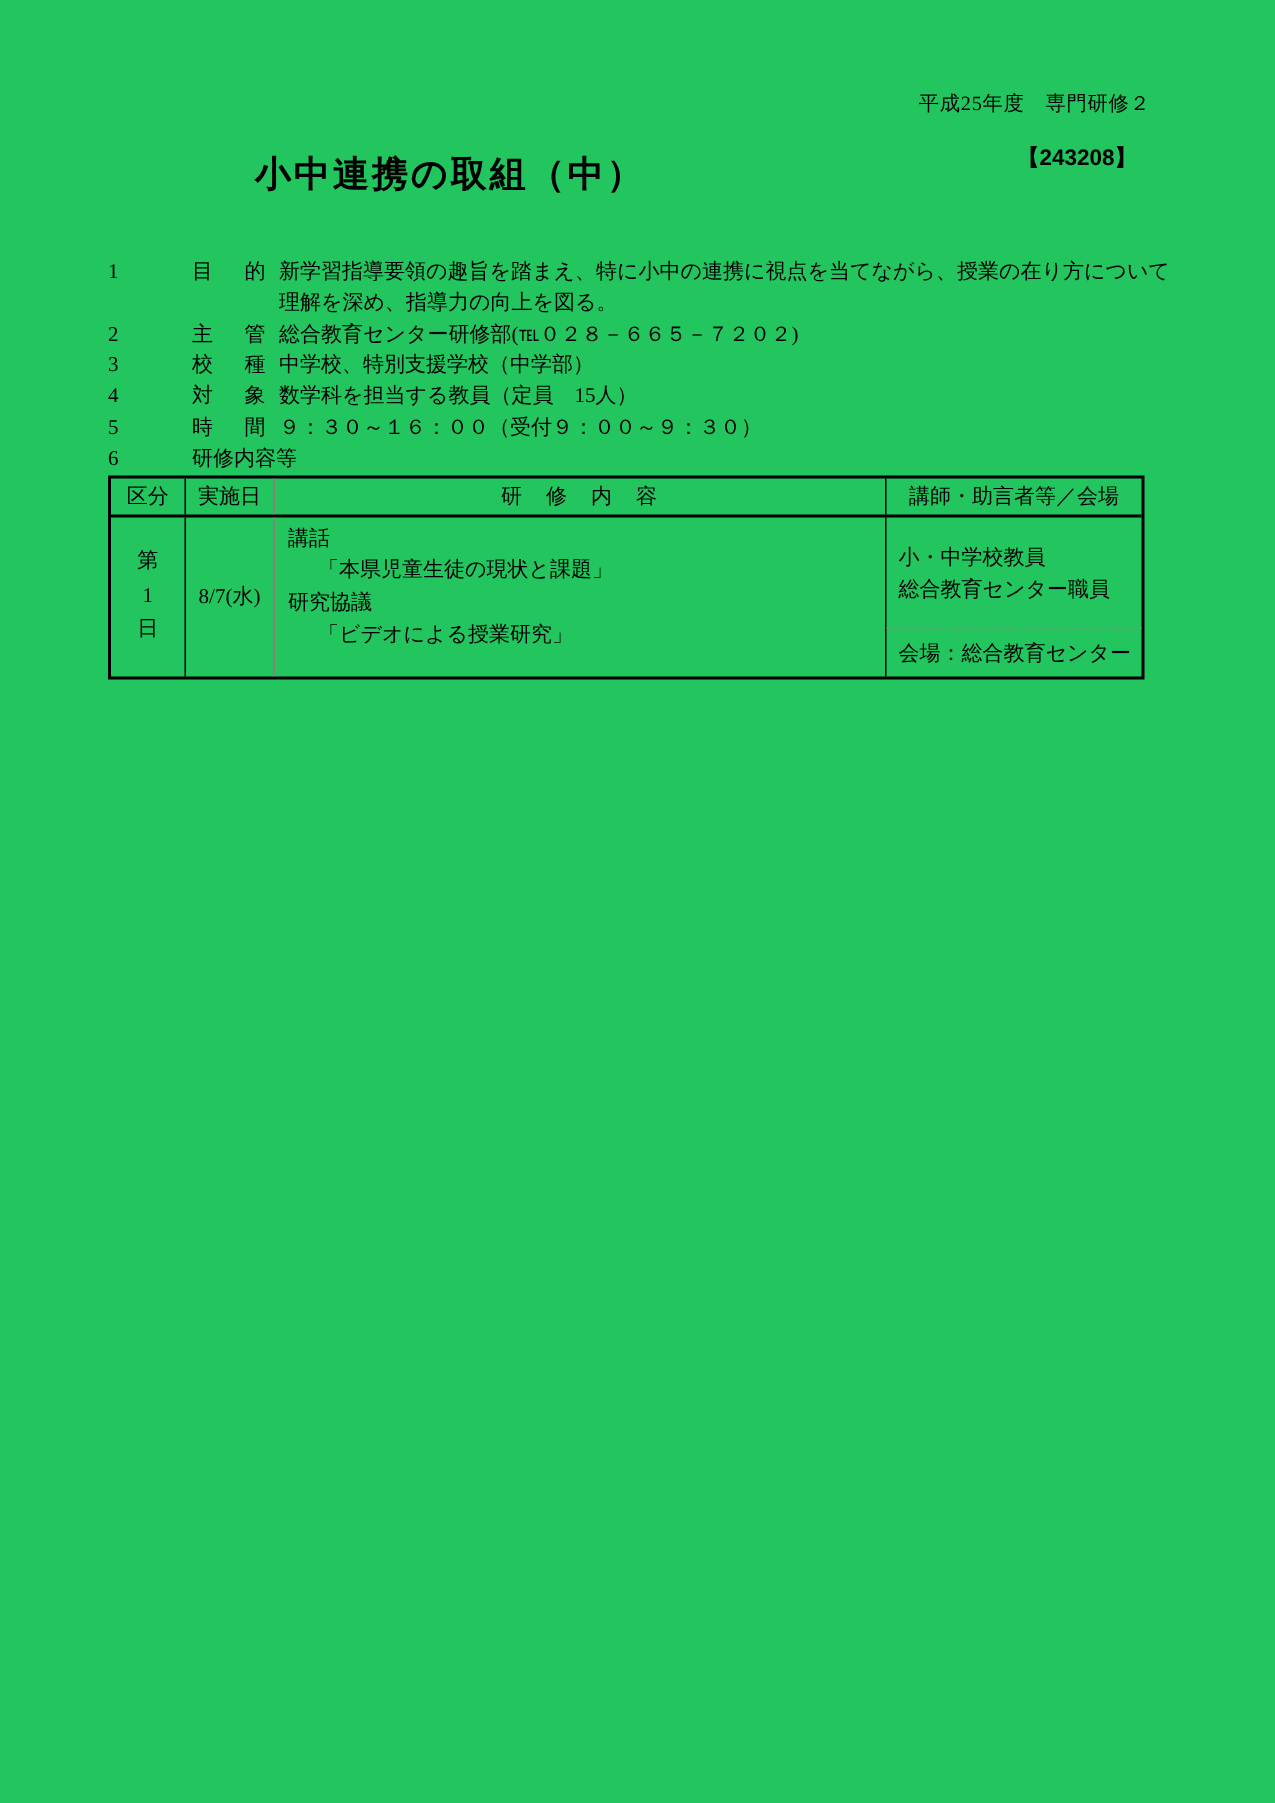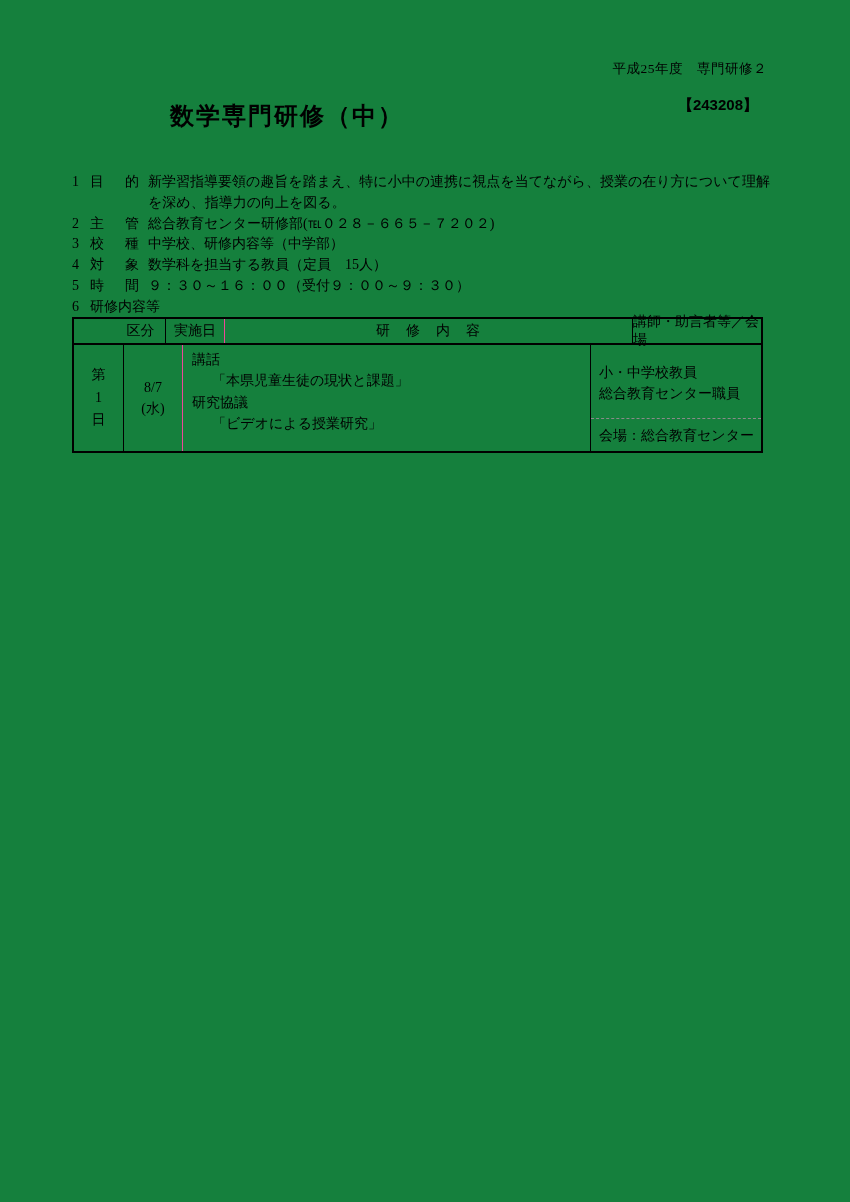--- a/index.html
+++ b/index.html
@@ -1,21 +1,21 @@
 <!DOCTYPE html>
 <html lang="ja"><head>
 <meta charset="utf-8">
 <style>
   html, body { margin: 0; padding: 0; background: #e8e8e8; }
   .page {
     position: relative;
     width: 850px;
     height: 1202px;
     margin: 0 auto;
-    background: #15803d;
+    background: #22c55e;
     color: #000;
     font-family: "Liberation Serif", "DejaVu Serif", serif;
     overflow: hidden;
   }
 
   
   .meta-year {
     position: absolute; top: 60px; right: 83px;
     font-size: 13.5px; letter-spacing: 0.5px;
   }
@@ -39,48 +39,48 @@
     white-space: nowrap;
   }
 
   
   .items {
     position: absolute; left: 72px; top: 172px; width: 708px;
     font-size: 14px; line-height: 20.8px;
   }
   .item { display: flex; align-items: flex-start; }
   .item .num   { width: 18px; flex: none; }
-  .item .label { width: 58px; flex: none; letter-spacing: 3.5px; }
+  .item .label { width: 58px; flex: none; letter-spacing: 3.5px; margin-left: 38px; }
   .item .label.plain { width: auto; letter-spacing: 0; }
   .item .content { flex: 1; }
 
   
   .schedule-table {
     position: absolute; left: 72px; top: 317px;
     width: 687px; border: 2px solid #000;
     font-size: 14px;
   }
   .trow { display: flex; }
-  .thead-row { height: 24px; border-bottom: 2px solid #000; padding-left: 42px; }
+  .thead-row { height: 24px; border-bottom: 2px solid #000; }
   .tbody-row { height: 106px; }
   .cell { box-sizing: border-box; }
   .c1 { width: 50px; border-right: 1px solid #000; flex: none; }
   .c2 { width: 59px; border-right: 1px solid #ec4899; flex: none; }
   .c3 { width: 408px; border-right: 1px solid #000; flex: none; }
   .c4 { flex: 1; }
   .th-cell { display: flex; align-items: center; justify-content: center; }
   .th-wide { letter-spacing: 1px; }
 
   .day-cell {
     display: flex; flex-direction: column;
     align-items: center; justify-content: center;
     line-height: 22.5px;
   }
   .date-cell {
-    display: flex; flex-direction: column;
+    display: flex; 
     align-items: center; justify-content: center;
     line-height: 21px;
   }
   .content-cell { padding: 4px 0 0 9px; line-height: 21.3px; }
   .content-line.indent { padding-left: 20px; }
 
   .lect-cell { position: relative; }
   .presenters { position: absolute; top: 17px; left: 8px; line-height: 21px; }
   .lect-divider {
     position: absolute; top: 73px; left: 0; right: 0;
@@ -89,37 +89,37 @@
   .venue { position: absolute; bottom: 6px; left: 8px; white-space: nowrap; }
 </style>
 </head>
 <body>
 
 <div class="page">
 
   <div class="meta-year">平成25年度　専門研修２</div>
   <div class="meta-code">【243208】</div>
 
-  <div class="title">数学専門研修（中）</div>
+  <div class="title">小中連携の取組（中）</div>
 
   <div class="items">
     <div class="item">
       <span class="num">1</span>
       <span class="label">目　的</span>
       <span class="content">新学習指導要領の趣旨を踏まえ、特に小中の連携に視点を当てながら、授業の在り方について理解を深め、指導力の向上を図る。</span>
     </div>
     <div class="item">
       <span class="num">2</span>
       <span class="label">主　管</span>
       <span class="content">総合教育センター研修部(℡０２８－６６５－７２０２)</span>
     </div>
     <div class="item">
       <span class="num">3</span>
       <span class="label">校　種</span>
-      <span class="content">中学校、研修内容等（中学部）</span>
+      <span class="content">中学校、特別支援学校（中学部）</span>
     </div>
     <div class="item">
       <span class="num">4</span>
       <span class="label">対　象</span>
       <span class="content">数学科を担当する教員（定員　15人）</span>
     </div>
     <div class="item">
       <span class="num">5</span>
       <span class="label">時　間</span>
       <span class="content">９：３０～１６：００（受付９：００～９：３０）</span>

